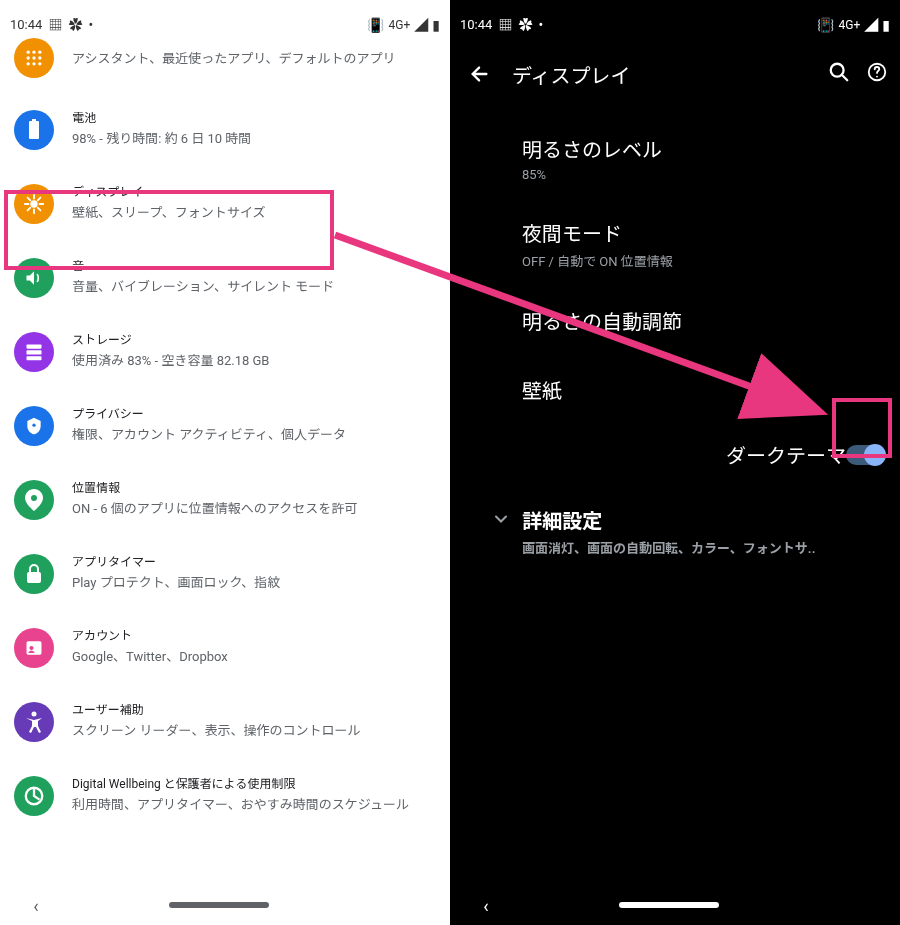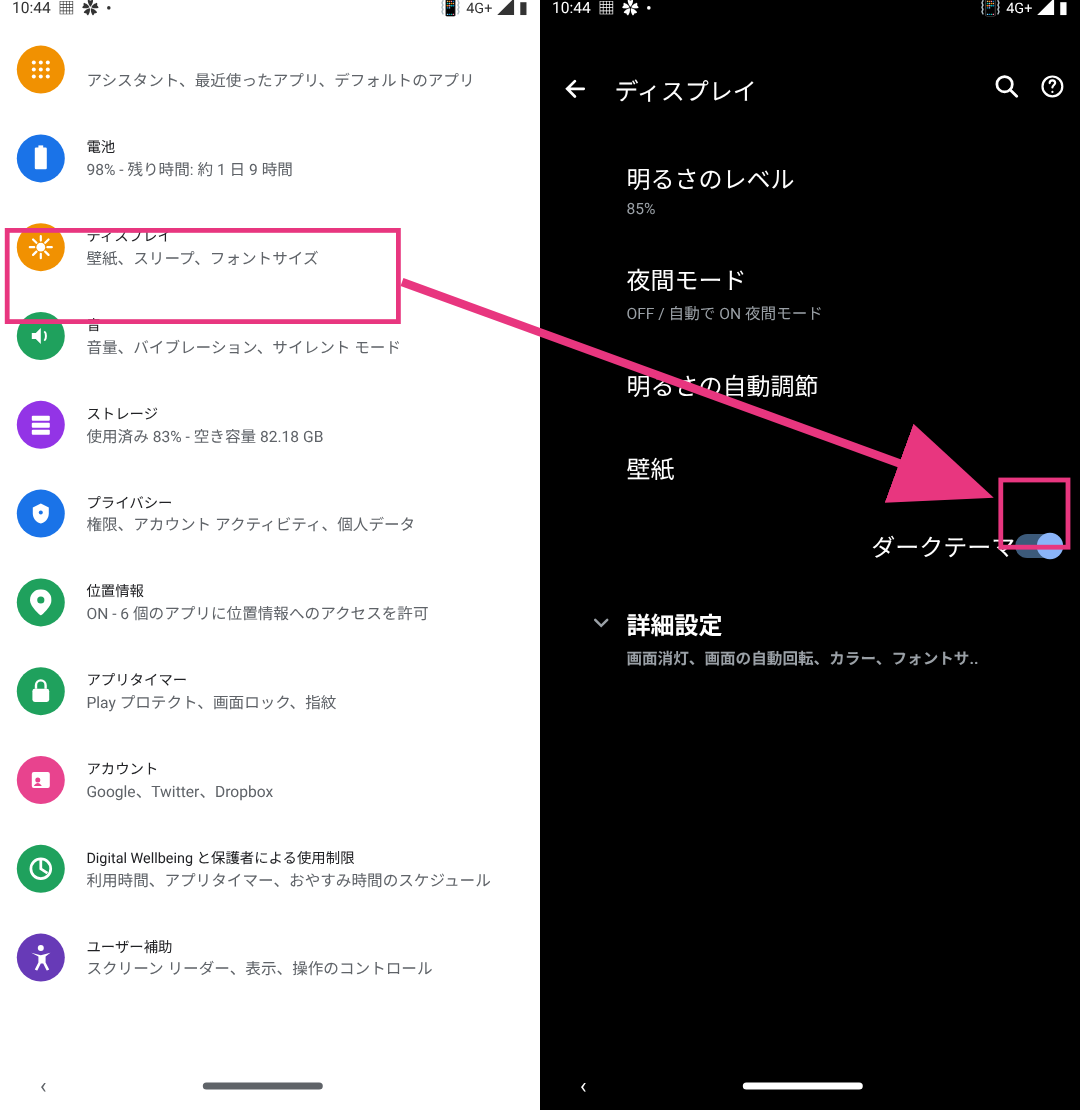--- a/index.html
+++ b/index.html
@@ -9,30 +9,30 @@
     font-family: -apple-system, BlinkMacSystemFont, "Segoe UI", Roboto, "Noto Sans JP", sans-serif;
     overflow: hidden;
     display: flex;
     position: relative;
   }
   .phone { height: 925px; position: relative; overflow: hidden; }
   .phone.left { width: 450px; background: #ffffff; color: #202124; }
   .phone.right { width: 450px; background: #000000; color: #ffffff; }
 
   
-  .statusbar { height: 32px; display: flex; align-items: flex-start; padding: 0 10px; font-size: 13px; }
+  .statusbar { height: 32px; display: flex; align-items: flex-end; padding: 0 10px; font-size: 13px; }
   .phone.left .statusbar { color: #333; }
   .phone.right .statusbar { color: #fff; }
   .statusbar .sb-left { display: flex; gap: 6px; align-items: center; }
   .statusbar .sb-right { margin-left: auto; display: flex; gap: 4px; align-items: center; font-size: 12px; }
   .sb-glyph { font-size: 14px; line-height: 1; }
 
   
   .settings-list { padding-top: 4px; }
-  .row { display: flex; align-items: flex-end; padding: 14px 12px 14px 14px; min-height: 74px; }
+  .row { display: flex; align-items: center; padding: 14px 12px 14px 14px; min-height: 74px; }
   .row .iconwrap {
     width: 40px; height: 40px; border-radius: 50%;
     display: flex; align-items: center; justify-content: center;
     flex-shrink: 0; margin-right: 18px; margin-top: 2px;
   }
   .row .txt { flex: 1; min-width: 0; }
   .row .title { font-size: 12px; color: #202124; line-height: 1.3; }
   .row .sub { font-size: 13px; color: #5f6368; margin-top: 3px; line-height: 1.35; }
   .row.partial { padding-top: 0; min-height: 50px; }
   .row svg { display: block; }
@@ -147,21 +147,21 @@
 
     <div class="row">
       <div class="iconwrap ic-battery">
         <svg width="14" height="22" viewBox="0 0 14 22" fill="#fff">
             <rect x="2" y="2" width="10" height="18" rx="1"></rect>
             <rect x="5" y="0" width="4" height="3"></rect>
           </svg>
       </div>
       <div class="txt">
         <div class="title">電池</div>
-        <div class="sub">98% - 残り時間: 約 1 日 9 時間</div>
+        <div class="sub">98% - 残り時間: 約 6 日 10 時間</div>
       </div>
     </div>
 
     <div class="row">
       <div class="iconwrap ic-display">
         <svg width="22" height="22" viewBox="0 0 24 24" fill="#fff">
             <path d="M12 2v4M12 18v4M2 12h4M18 12h4M5 5l3 3M16 16l3 3M5 19l3-3M16 8l3-3" stroke="#fff" stroke-width="2" stroke-linecap="round"></path>
             <circle cx="12" cy="12" r="4"></circle>
           </svg>
       </div>
@@ -245,42 +245,42 @@
             <path d="M5 18c1-2 3-3 4-3s3 1 4 3" fill="#e8438e"></path>
           </svg>
       </div>
       <div class="txt">
         <div class="title">アカウント</div>
         <div class="sub">Google、Twitter、Dropbox</div>
       </div>
     </div>
 
     <div class="row">
+      <div class="iconwrap ic-a11y">
+        <svg width="20" height="22" viewBox="0 0 20 22" fill="#fff">
+            <circle cx="10" cy="3" r="2.5"></circle>
+            <path d="M2 7l8 2 8-2-4 3v5l3 6-2 1-3-6-2 0-3 6-2-1 3-6v-5z"></path>
+          </svg>
+      </div>
+      <div class="txt">
+        <div class="title">ユーザー補助</div>
+        <div class="sub">スクリーン リーダー、表示、操作のコントロール</div>
+      </div>
+    </div>
+
+    <div class="row">
       <div class="iconwrap ic-wellbeing">
         <svg width="22" height="22" viewBox="0 0 24 24" fill="none" stroke="#fff" stroke-width="2.5">
             <circle cx="12" cy="12" r="9"></circle>
             <path d="M12 3v9l6 4"></path>
           </svg>
       </div>
       <div class="txt">
         <div class="title">Digital Wellbeing と保護者による使用制限</div>
         <div class="sub">利用時間、アプリタイマー、おやすみ時間のスケジュール</div>
-      </div>
-    </div>
-
-    <div class="row">
-      <div class="iconwrap ic-a11y">
-        <svg width="20" height="22" viewBox="0 0 20 22" fill="#fff">
-            <circle cx="10" cy="3" r="2.5"></circle>
-            <path d="M2 7l8 2 8-2-4 3v5l3 6-2 1-3-6-2 0-3 6-2-1 3-6v-5z"></path>
-          </svg>
-      </div>
-      <div class="txt">
-        <div class="title">ユーザー補助</div>
-        <div class="sub">スクリーン リーダー、表示、操作のコントロール</div>
       </div>
     </div>
   </div>
 
   <div class="navbar">
     <span class="backbtn">‹</span>
     <div class="pill"></div>
     <span style="width:18px"></span>
   </div>
 </div>
@@ -325,21 +325,21 @@
     </div>
   </div>
 
   <div class="ritems">
     <div class="ritem">
       <div class="rtitle">明るさのレベル</div>
       <div class="rsub">85%</div>
     </div>
     <div class="ritem">
       <div class="rtitle">夜間モード</div>
-      <div class="rsub">OFF / 自動で ON 夜間モード</div>
+      <div class="rsub">OFF / 自動で ON 位置情報</div>
     </div>
     <div class="ritem">
       <div class="rtitle">明るさの自動調節</div>
       <div class="rsub"></div>
     </div>
     <div class="ritem">
       <div class="rtitle">壁紙</div>
     </div>
     <div class="ritem hasctrl">
       <div class="rtxt">

